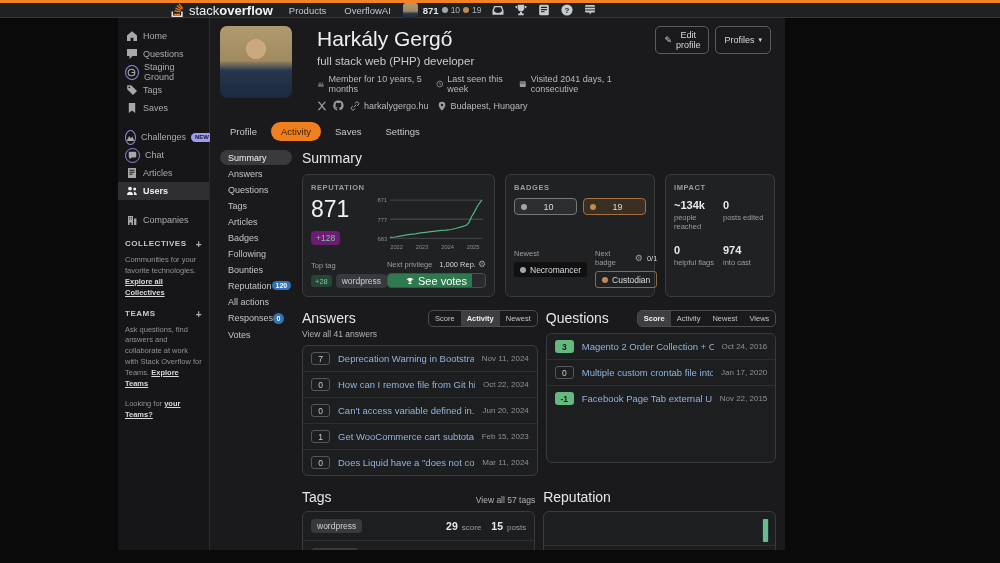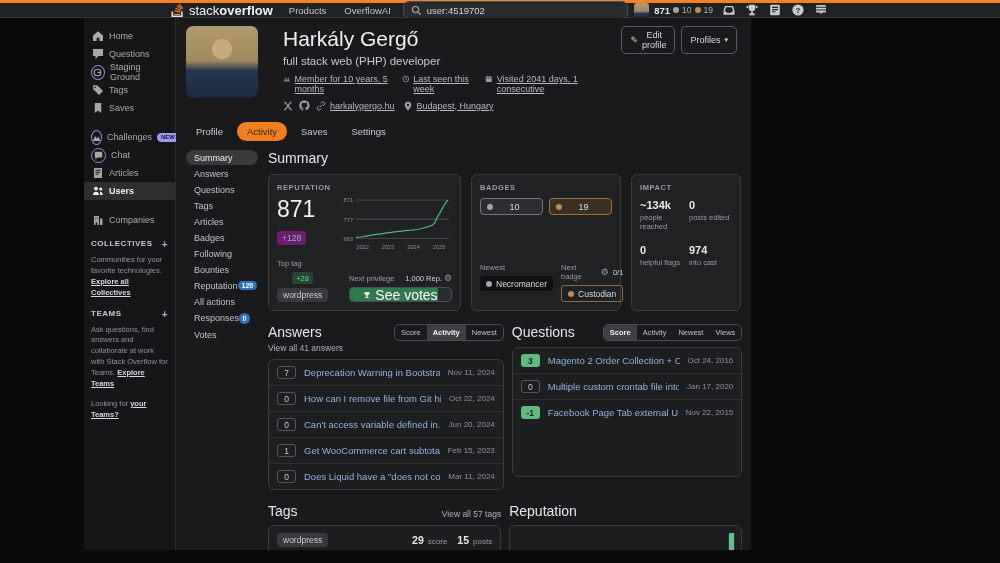--- a/index.html
+++ b/index.html
@@ -24,21 +24,21 @@
   .nav-avatar { width:15px; height:15px; border-radius:3px;
     background:linear-gradient(180deg,#b59a6f 0%,#9c8760 55%,#2a3850 70%,#1d2a3e 100%); }
   .nav-rep { font-size:9.5px; font-weight:bold; color:#e3e5e8; margin-left:2px; }
   .dot { width:6px; height:6px; border-radius:50%; display:inline-block; }
   .dot.silver { background:#9fa6ad; }
   .dot.bronze { background:#c08a52; }
   .nav-cnt { font-size:8.5px; color:#aeb2b6; }
   .nav-ic { display:flex; align-items:center; }
 
   
-  .page { display:flex; margin-left:84px; width:667px; height:532px; }
+  .page { display:flex; margin-left:118px; width:667px; height:532px; }
   .leftnav { width:92px; background:#161618; border-right:1px solid #2c2c2e; padding-top:9px; flex-shrink:0; }
   .ln-item { display:flex; align-items:center; gap:5px; padding:2px 7px; height:18px; font-size:9px; color:#ababab; }
   .ln-item .ic { width:13px; display:flex; justify-content:center; flex-shrink:0; }
   .ring { width:15px; height:15px; border:1.5px solid #8e8cdb; border-radius:50%;
     display:flex; align-items:center; justify-content:center; }
   .ln-item.sel { background:#2f2f31; color:#f1f1f1; font-weight:bold;align-items:center; }
   .ln-gap { height:11px; }
   .new-pill { margin-left:auto; background:#9d9cf0; color:#17172c; font-size:6px; font-weight:bold;
     padding:1.5px 4px; border-radius:8px; }
   .ln-sec { padding:10px 7px 0 7px; }
@@ -52,21 +52,21 @@
   .content { flex:1; background:#1a1a1c; padding:8px 14px 0 10px; overflow:hidden; }
   .pro-head { display:flex; gap:25px; }
   .avatar { width:72px; height:72px; border-radius:7px; flex-shrink:0;
     background:
       radial-gradient(circle at 50% 32%, #c9a97e 0 16%, transparent 17%),
       linear-gradient(180deg,#b09a6e 0%,#a18a60 48%,#273650 62%,#1c293d 100%); }
   .pro-info { padding-top:1px; }
   .pro-name { font-size:21px; color:#eeeff1; font-weight:normal; }
   .pro-title { font-size:11.5px; color:#c6c9cc; margin-top:4px; }
   .meta-row { display:flex; align-items:center; gap:12px; margin-top:7px; font-size:9px; color:#b6b9bd; }
-  .meta-item { display:flex; gap:4px;text-decoration:underline; }
+  .meta-item { display:flex; align-items:center; gap:4px; }
   .head-btns { margin-left:auto; display:flex; gap:6px; align-self:flex-start; }
   .btn { display:flex; align-items:center; gap:4px; border:1px solid #595d61; border-radius:5px;
     padding:3px 8px; font-size:9px; color:#d6d9dc; background:transparent; }
   .caret { font-size:7px; }
 
   .tabs { display:flex; gap:4px; margin-top:11px; font-size:9.5px; }
   .tab { padding:4px 10px; border-radius:999px; color:#c6c9cc; }
   .tab.active { background:#f0801f; color:#3b2305; }
 
   .activity { display:flex; gap:10px; margin-top:9px; }
@@ -85,32 +85,32 @@
   .card { border:1px solid #3a3b3d; border-radius:6px; background:#202123; padding:8px; }
   .card-label { font-size:7.5px; font-weight:bold; letter-spacing:.6px; color:#9a9da1; }
   .card.rep { width:193px; }
   .rep-top { display:flex; gap:6px; }
   .rep-left { width:56px; }
   .rep-value { font-size:23px; color:#f1f2f3; margin-top:4px; }
   .delta { display:inline-block; background:#701a75; color:#6fcf97; font-size:8.5px; border-radius:4px;
     padding:2px 5px; margin-top:8px; }
   .rep-bottom { display:flex; justify-content:space-between; align-items:flex-end; margin-top:7px; }
   .mini-label { font-size:7.5px; color:#9a9da1; }
-  .toptag-row { display:flex; align-items:center; gap:4px; margin-top:4px;flex-direction:column; }
+  .toptag-row { display:flex; align-items:center; gap:4px; margin-top:4px; }
   .delta-sm { background:#274534; color:#6fcf97; font-size:7.5px; border-radius:3px; padding:1.5px 4px; }
   .tagpill { background:#37393c; color:#cdd1d5; font-size:8.5px; padding:2px 6px; border-radius:4px; }
   .priv { width:103px; }
   .priv-head { display:flex; align-items:center; justify-content:space-between; font-size:7.5px; color:#9a9da1; }
   .priv-val { color:#d3d6d9; display:flex; align-items:center; gap:2px; }
   .gear { font-size:9px; color:#9a9da1; }
   .progress { margin-top:4px; height:15px; border:1px solid #4a4c4f; border-radius:4px; background:#2a2b2d;
     position:relative; overflow:hidden; }
   .progress .fill { position:absolute; left:0; top:0; bottom:0; background:#2e7a4e; }
   .progress .plabel { position:absolute; inset:0; display:flex; align-items:center; justify-content:center;
-    gap:4px; font-size:14px; color:#fff; }
+    gap:4px; font-size:11px; color:#fff; }
 
   .card.badges { width:150px; display:flex; flex-direction:column; }
   .bpills { display:flex; gap:6px; margin-top:6px; }
   .bpill { flex:1; height:17px; border-radius:4px; display:flex; align-items:center; padding:0 6px; font-size:9px; color:#d9dcdf; }
   .bpill .n { flex:1; text-align:center; }
   .bpill.silver { border:1px solid #73787d; background:#2b2d2f; }
   .bpill.bronze { border:1px solid #a5703d; background:#3a2f23; }
   .badge-bottom { margin-top:auto; display:flex; gap:8px; }
   .nb-head { display:flex; align-items:center; gap:4px; font-size:7.5px; color:#9a9da1; }
   .named-badge { display:flex; align-items:center; gap:4px; margin-top:4px; font-size:8.5px; color:#d9dcdf;
@@ -163,27 +163,20 @@
   <div class="nav-inner">
     <a class="logo">
       <svg class="icon" width="16" height="16" viewBox="0 0 16 16">
         <path fill="#e0e2e4" d="M2.5 9.5h1.6v4h8v-4h1.6V15H2.5z"></path>
         <path fill="#f48225" d="M5.2 11.8h5.8v1.2H5.2zM5.4 9.3l5.7 1.2.25-1.2-5.7-1.2zM6.1 6.6l5.3 2.5.5-1.1-5.3-2.5zM7.6 4l4.5 3.8.8-.9-4.5-3.8zM10.6 1.5l-1 .7 3.5 4.7 1-.7z"></path>
       </svg>
       <span class="logo-txt"><span>stack</span><b>overflow</b></span>
     </a>
     <a class="nav-link">Products</a>
     <a class="nav-link">OverflowAI</a>
-    <div class="searchbar">
-      <svg class="icon" width="11" height="11" viewBox="0 0 12 12">
-        <circle cx="5" cy="5" r="3.4" fill="none" stroke="#9a9da1" stroke-width="1.4"></circle>
-        <path d="M7.6 7.6 10.6 10.6" stroke="#9a9da1" stroke-width="1.4"></path>
-      </svg>
-      <input value="user:4519702" style="">
-    </div>
     <div class="nav-right">
       <a class="nav-user">
         <span class="nav-avatar"></span>
         <span class="nav-rep">871</span>
         <span class="dot silver"></span>
         <span class="nav-cnt">10</span>
         <span class="dot bronze"></span>
         <span class="nav-cnt">19</span>
       </a>
       <a class="nav-ic">

